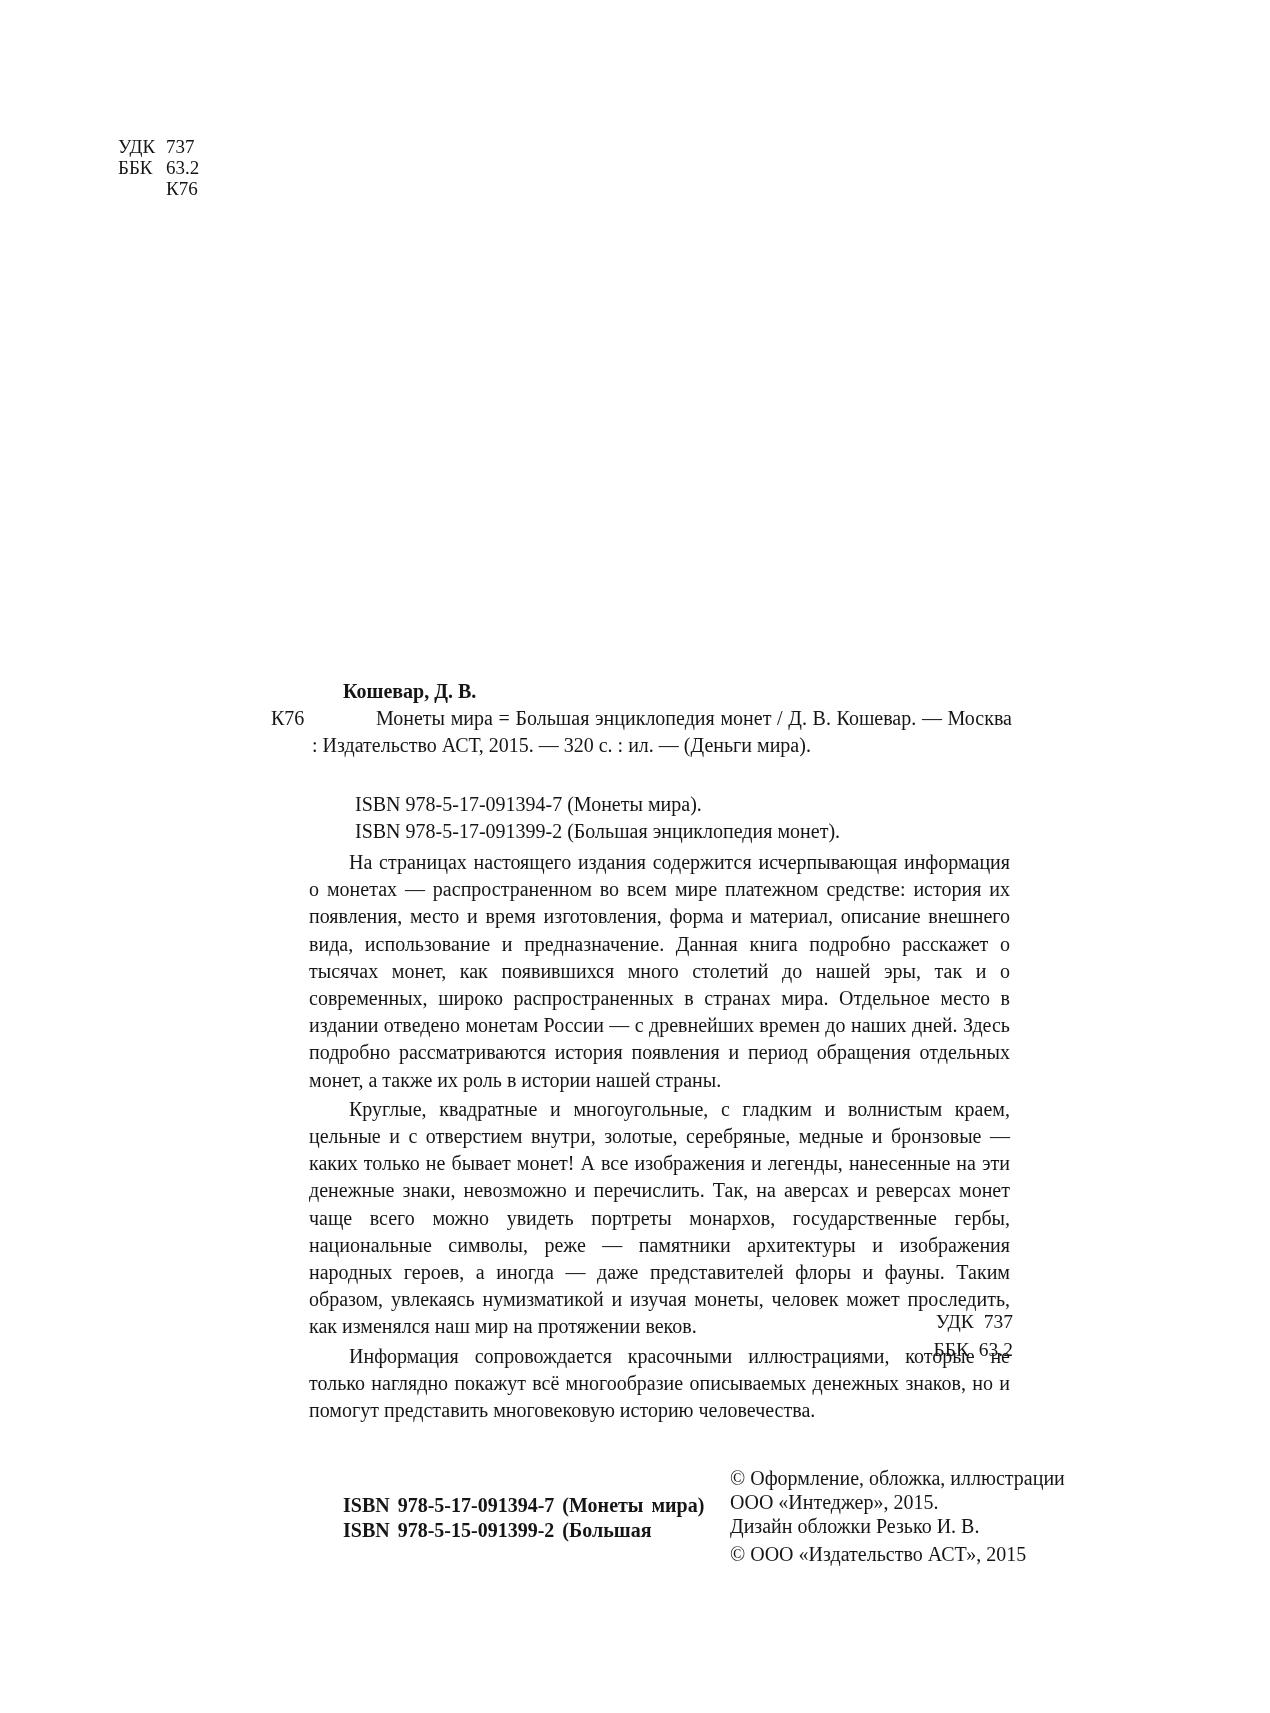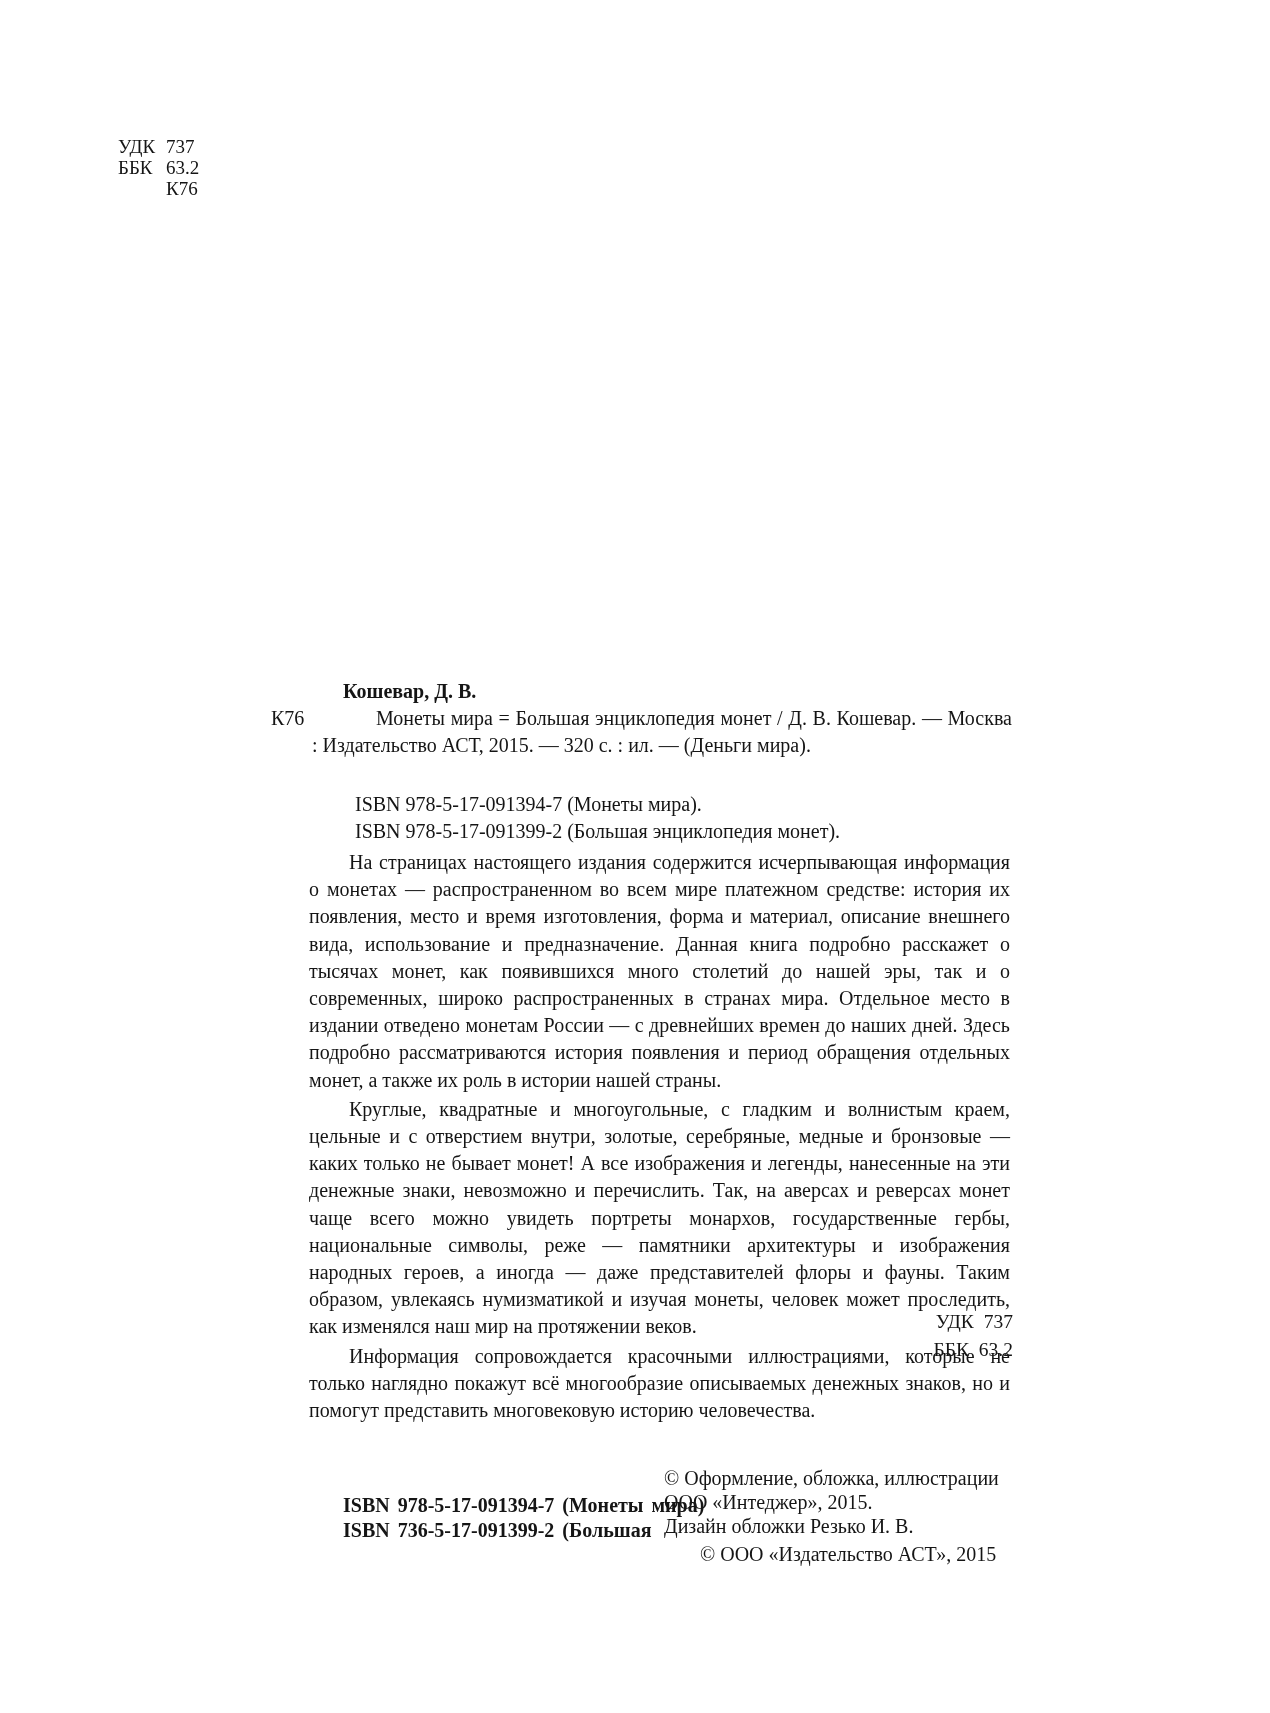--- a/index.html
+++ b/index.html
@@ -91,28 +91,27 @@
     position: absolute;
     left: 343px;
     top: 1493px;
     font-weight: bold;
     font-size: 20px;
     line-height: 24.5px;
     word-spacing: 3px;
   }
   .footer-copyright {
     position: absolute;
-    left: 664px;
+    left: 730px;
     top: 1466px;
     font-size: 20px;
     line-height: 24px;
   }
   .footer-copyright .last-line {
     margin-top: 4px;
-    margin-left: 36px;
   }
 </style>
 </head>
 <body>
 
 <div class="page">
 
   <div class="udc-top">
     <span>УДК</span>
     <span>737</span>
@@ -136,21 +135,21 @@
     <p>Информация сопровождается красочными иллюстрациями, которые не только наглядно покажут всё многообразие описываемых денежных знаков, но и помогут представить многовековую историю человечества.</p>
   </div>
 
   <div class="udc-bottom">
     <div>УДК 737</div>
     <div>ББК 63.2</div>
   </div>
 
   <div class="footer-isbn">
     <div>ISBN 978-5-17-091394-7 (Монеты мира)</div>
-    <div>ISBN 736-5-17-091399-2 (Большая</div>
+    <div>ISBN 978-5-15-091399-2 (Большая</div>
   </div>
 
   <div class="footer-copyright">
     <div>© Оформление, обложка, иллюстрации</div>
     <div>ООО «Интеджер», 2015.</div>
     <div>Дизайн обложки Резько И. В.</div>
     <div class="last-line">© ООО «Издательство АСТ», 2015</div>
   </div>
 
 </div>

